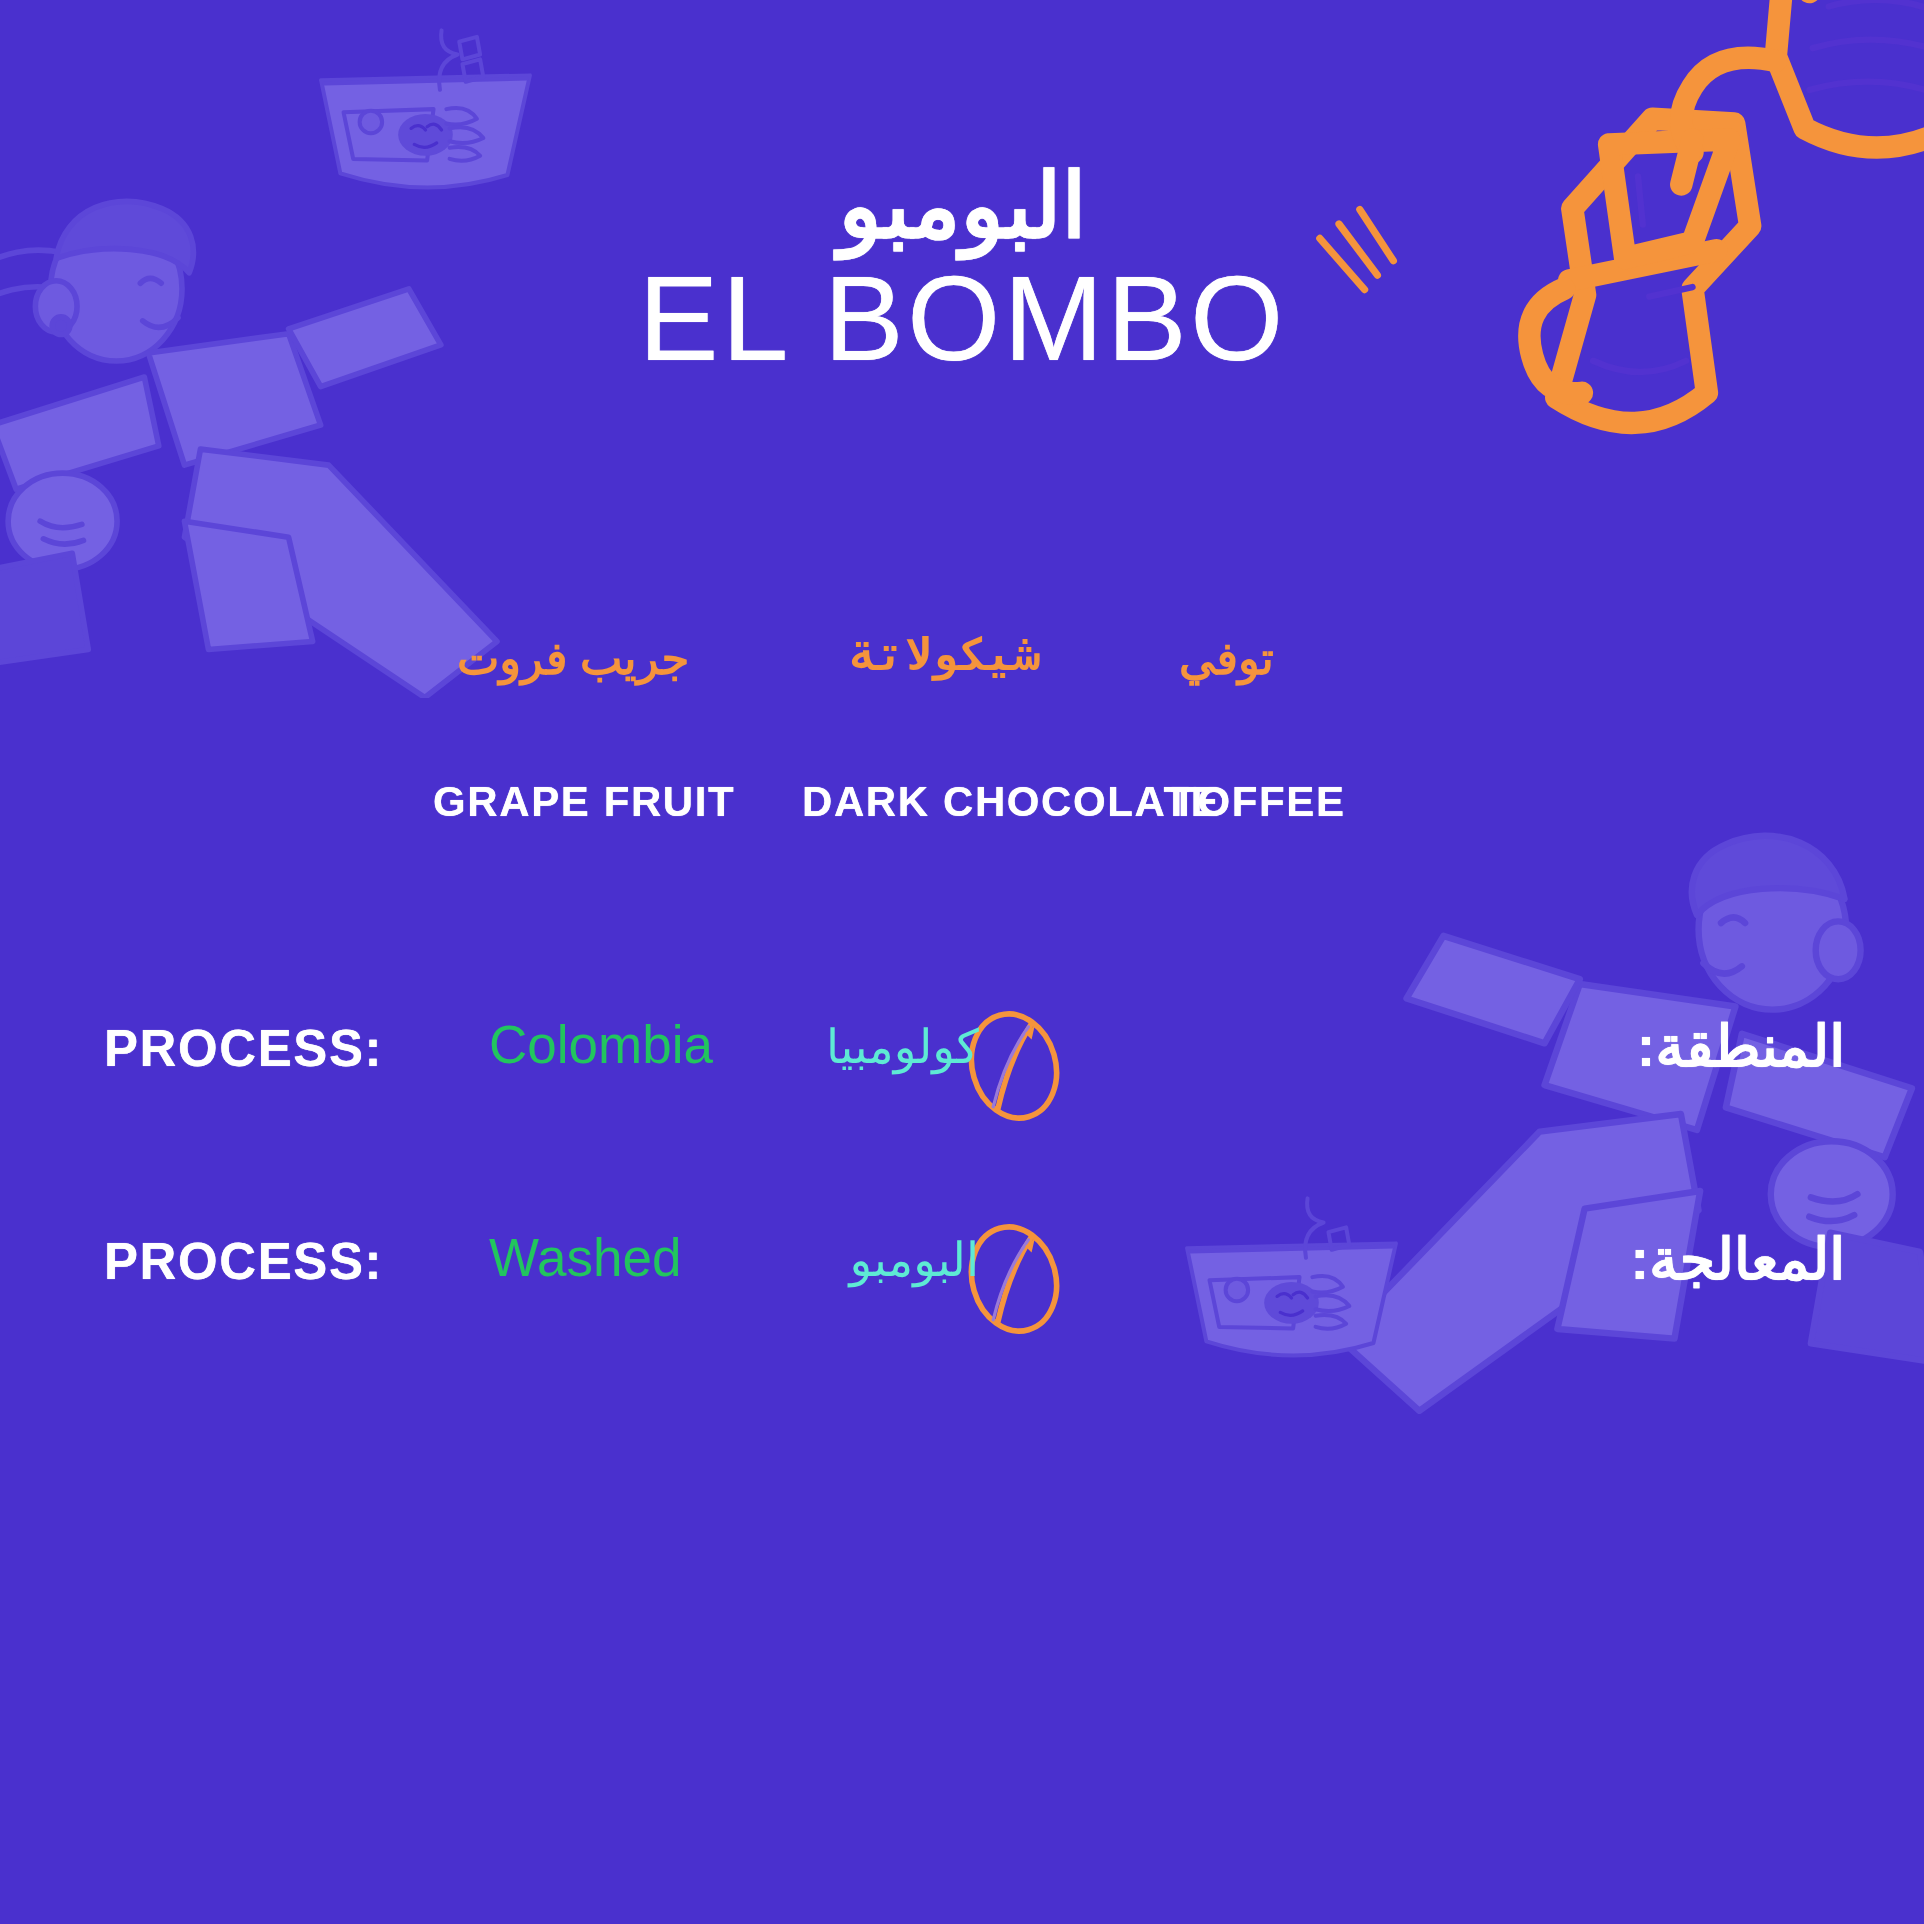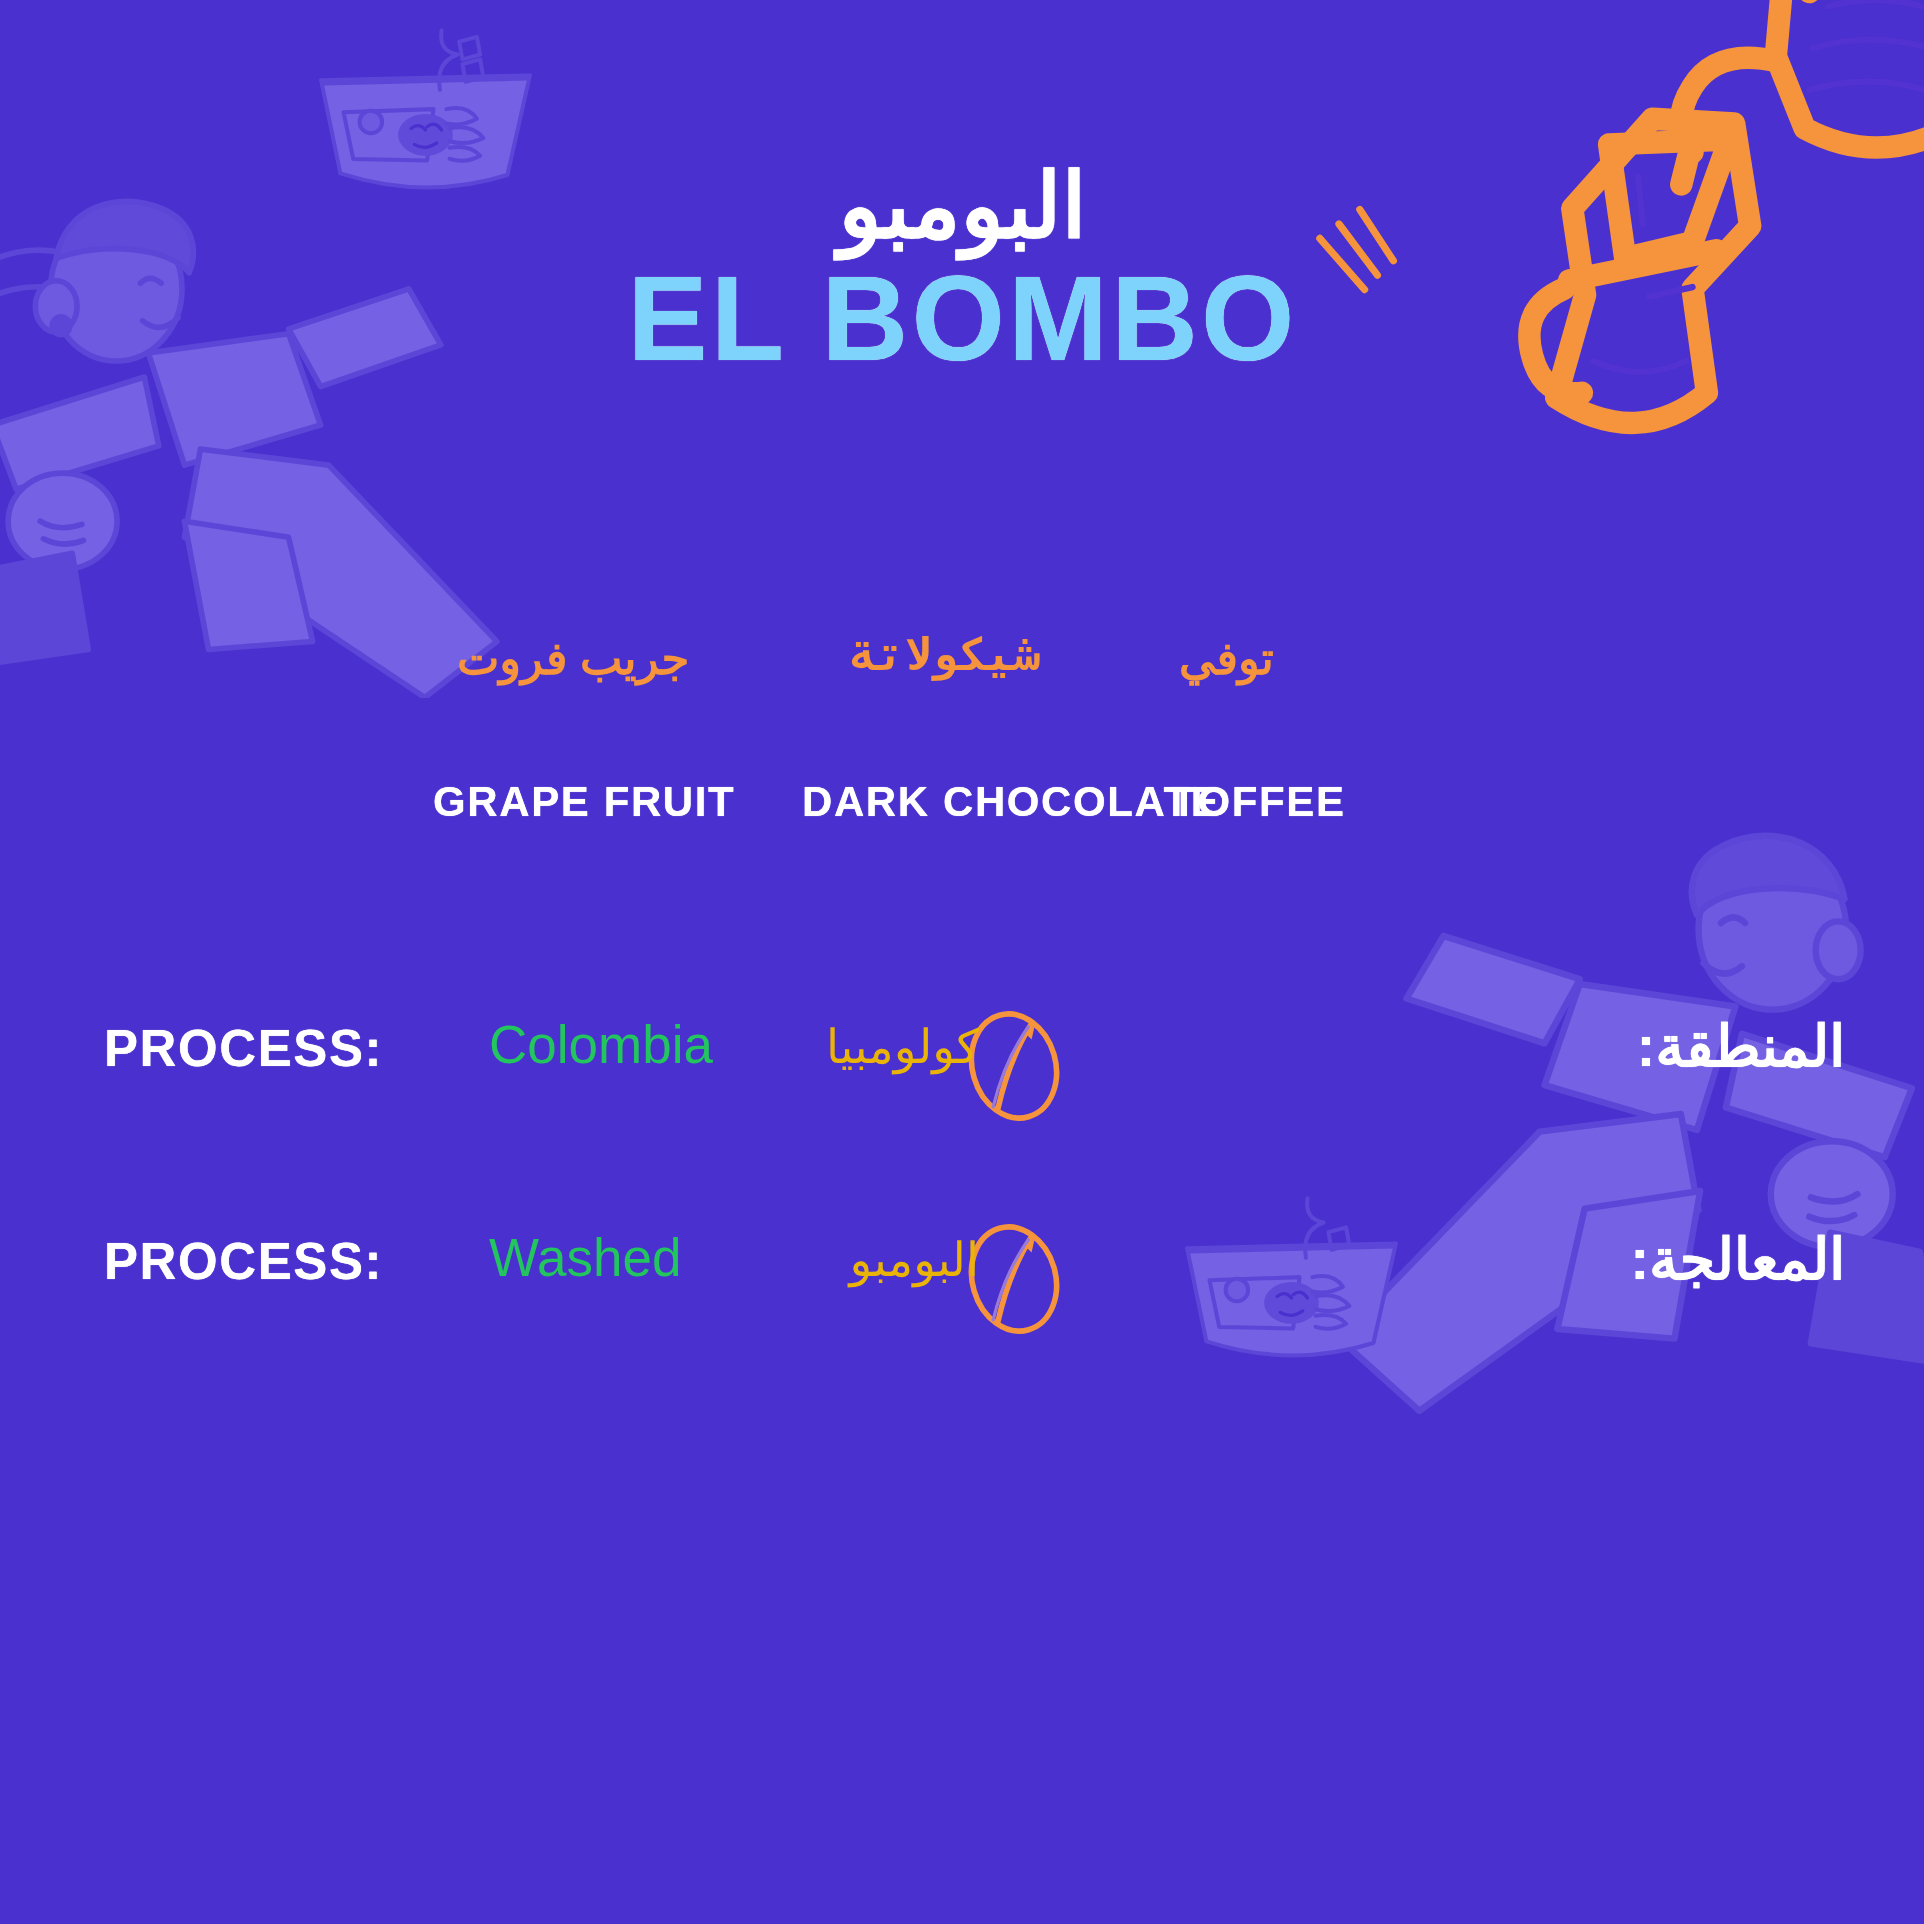--- a/index.html
+++ b/index.html
@@ -46,23 +46,23 @@
   .title-ar {
     color:#ffffff;
     font-size:90px;
     font-weight:900;
     line-height:1.04;
     letter-spacing:0.8px;
     direction:rtl;
     text-shadow:0 0 0.8px #fff;
   }
   .title-en {
-    color:#7dd3fc;
+    color:#ffffff;
     font-size:120px;
-    font-weight:700;
+    font-weight:400;
     line-height:1.0;
     letter-spacing:3.2px;
     margin-top:4.8px;
     font-stretch:condensed;
     text-shadow:0 0 0.8px #fff;
   }
 
   
   .notes {
     position:absolute;
@@ -138,21 +138,21 @@
     position:absolute;
     left:958px;
     top:-13px;
     width:112px;
     height:120px;
   }
   .value-ar {
     position:absolute;
     right:946px;
     top:0px;
-    color:#eab308;
+    color:#5eead4;
     font-size:47px;
     font-weight:400;
     direction:rtl;
     white-space:nowrap;
     text-align:right;
   }
   .label-ar {
     position:absolute;
     right:80px;
     top:-6.4px;

